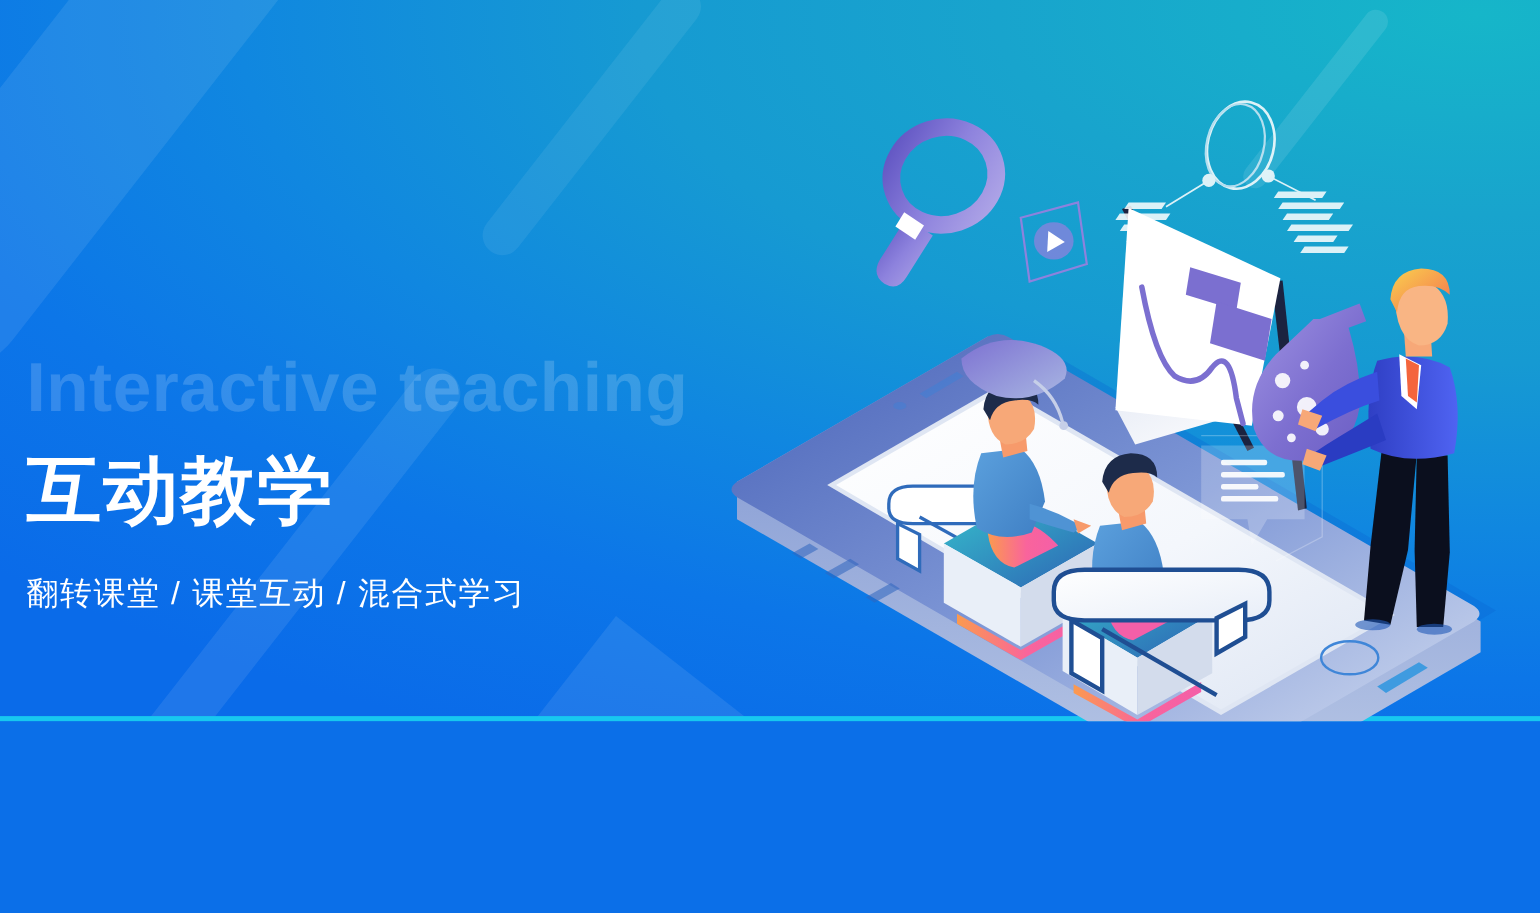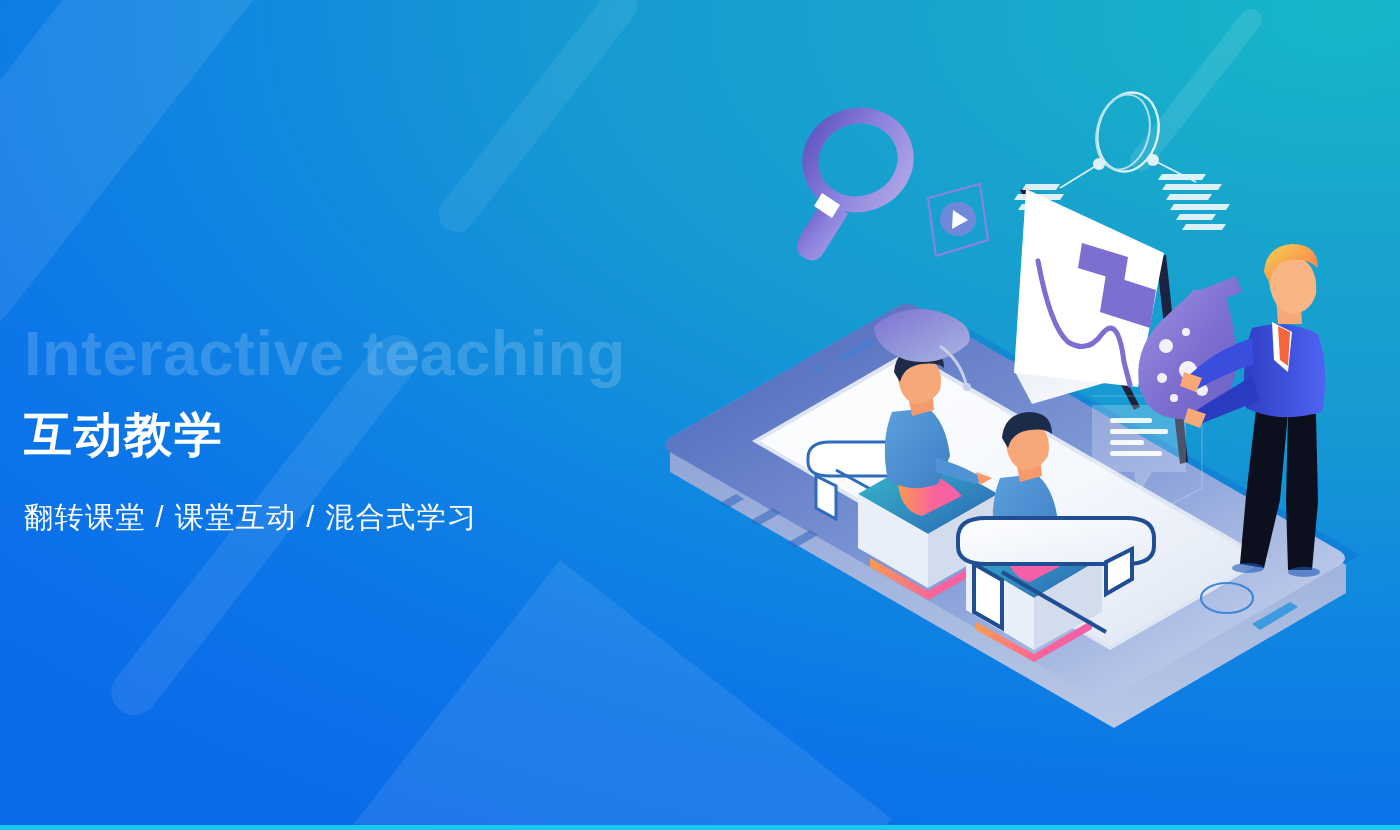--- a/index.html
+++ b/index.html
@@ -1,19 +1,19 @@
 <!DOCTYPE html>
 <html><head>
 <meta charset="utf-8">
 <style>
   html,body{margin:0;padding:0;background:#0b6fe8;}
   *{box-sizing:border-box;}
   .banner{
     position:relative;
-    width:1400px;height:830px;
+    width:1400px;height:656px;
     overflow:hidden;
     font-family:"Liberation Sans","DejaVu Sans",sans-serif;
     background:
       radial-gradient(130% 115% at 96% 2%, #16b6c9 0%, #18a4cd 24%, #169ad2 42%, #1087e0 62%, #0c76e8 80%, #0a6be9 100%);
   }
   
   .stripe{position:absolute;border-radius:999px;background:rgba(255,255,255,.10);pointer-events:none;}
   .stripe.s1{width:150px;height:640px;left:28px;top:-250px;transform:rotate(38deg);background:rgba(255,255,255,.085);}
   .stripe.s2{width:22px;height:200px;left:1185px;top:-10px;transform:rotate(38deg);background:rgba(255,255,255,.10);}
   .stripe.s3{width:46px;height:470px;left:242px;top:290px;transform:rotate(38deg);background:rgba(255,255,255,.085);}
@@ -27,21 +27,21 @@
 
   
   .text-block{position:absolute;left:24px;top:322px;width:720px;z-index:6;}
   .ghost{
     font-size:63px;font-weight:bold;letter-spacing:.5px;
     color:rgba(255,255,255,.17);line-height:1;
     white-space:nowrap;
   }
   .title-cn{
     margin-top:24px;
-    font-size:48px;font-weight:bold;color:#ffffff;line-height:1.1;
+    font-size:68px;font-weight:bold;color:#ffffff;line-height:1.1;
     letter-spacing:2px;
   }
   .subtitle-cn{
     margin-top:36px;
     font-size:29px;color:#ffffff;font-weight:400;letter-spacing:1.5px;
   }
 
   
   .illo{position:absolute;left:640px;top:60px;width:760px;height:770px;z-index:5;}
   .illo svg{display:block;width:100%;height:100%;overflow:visible;}

